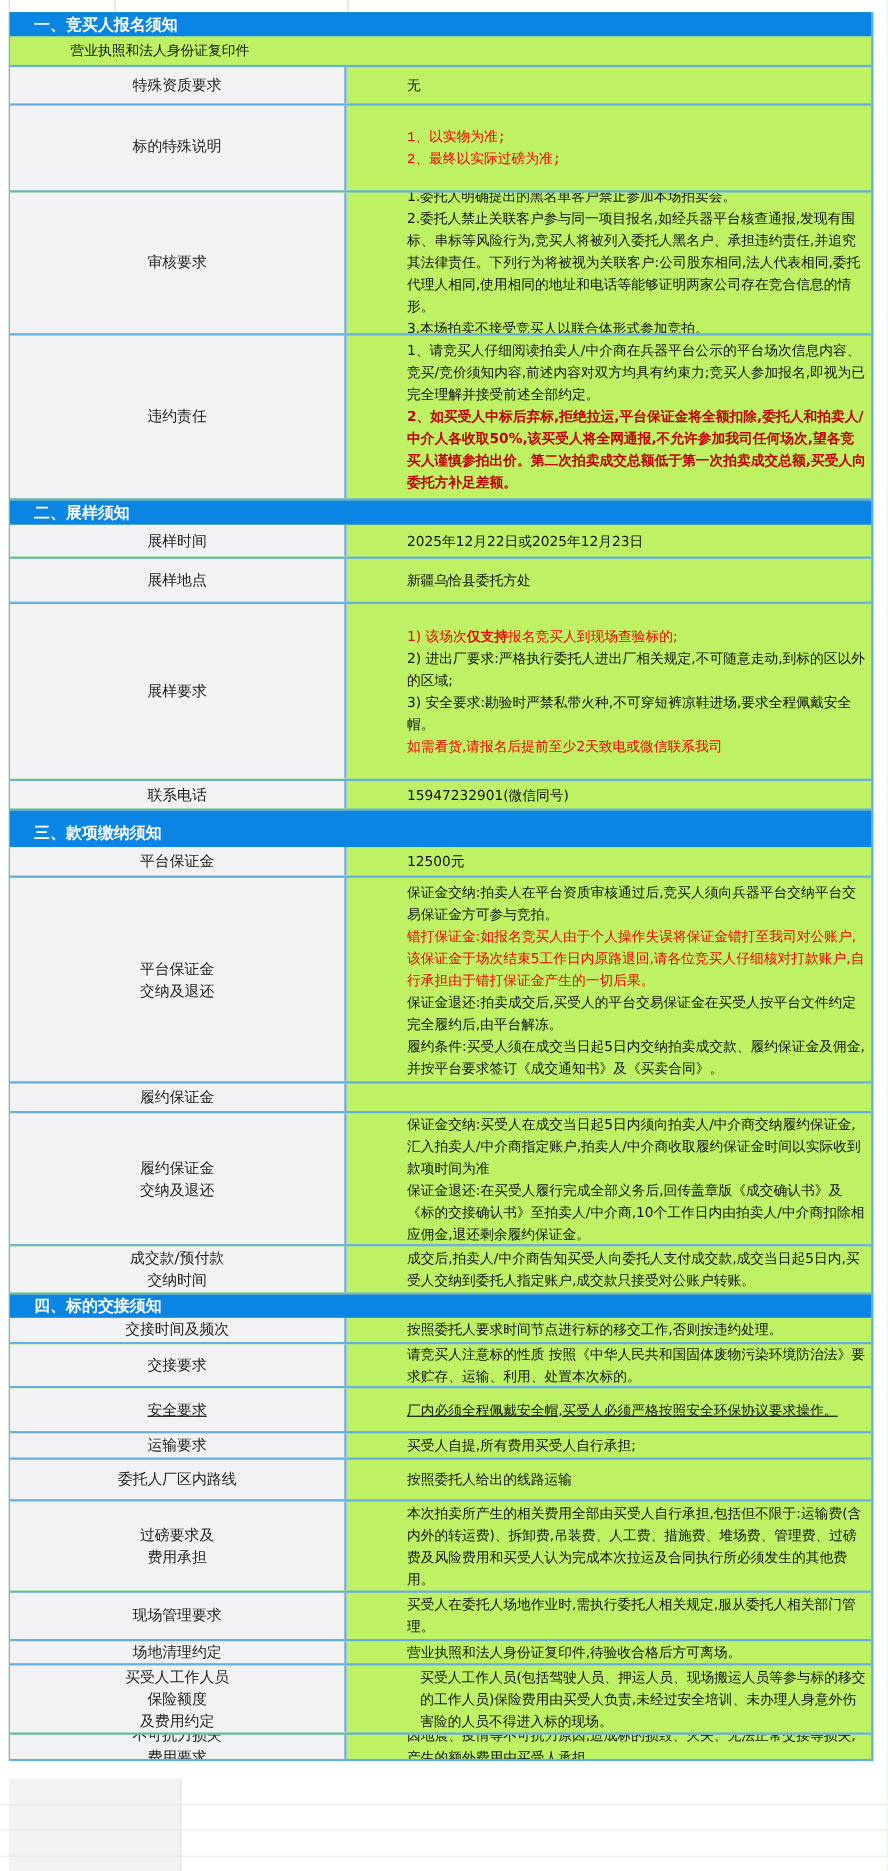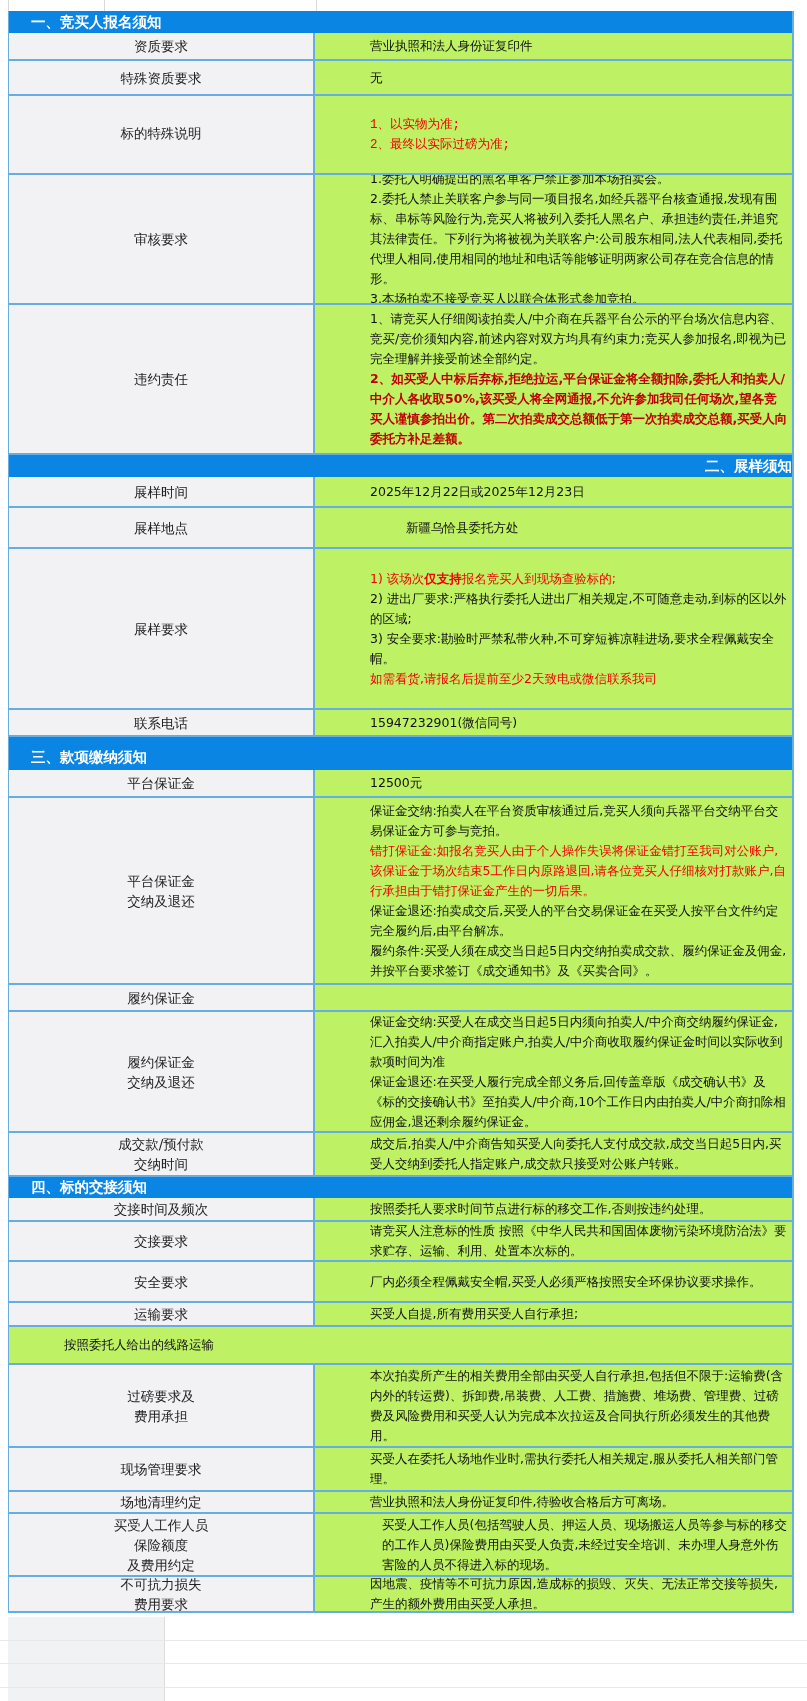--- a/index.html
+++ b/index.html
@@ -47,21 +47,20 @@
 
 <div class="vline" style="left:8px;top:0;height:11px;"></div>
 <div class="vline" style="left:104px;top:0;height:11px;"></div>
 <div class="vline" style="left:316px;top:0;height:11px;"></div>
 
 <div id="table">
     <div class="sec" style="height: 22px;">
       <span>一、竞买人报名须知</span>
     </div>
     <div class="row" style="height: 28px;">
-      <div class="lbl">资质要求</div>
       <div class="cell">
         <div class="para"><span class="run">营业执照和法人身份证复印件</span></div>
       </div>
     </div>
     <div class="row" style="height: 35px;">
       <div class="lbl">特殊资质要求</div>
       <div class="cell">
         <div class="para"><span class="run">无</span></div>
       </div>
     </div>
@@ -80,30 +79,30 @@
         <div class="para"><span class="run">3.本场拍卖不接受竞买人以联合体形式参加竞拍。</span></div>
       </div>
     </div>
     <div class="row" style="height: 150px;">
       <div class="lbl">违约责任</div>
       <div class="cell">
         <div class="para"><span class="run">1、请竞买人仔细阅读拍卖人/中介商在兵器平台公示的平台场次信息内容、竞买/竞价须知内容,前述内容对双方均具有约束力;竞买人参加报名,即视为已完全理解并接受前述全部约定。</span></div>
         <div class="para"><span class="run darkred b">2、如买受人中标后弃标,拒绝拉运,平台保证金将全额扣除,委托人和拍卖人/中介人各收取50%,该买受人将全网通报,不允许参加我司任何场次,望各竞买人谨慎参拍出价。第二次拍卖成交总额低于第一次拍卖成交总额,买受人向委托方补足差额。</span></div>
       </div>
     </div>
-    <div class="sec" style="height: 22px; justify-content: flex-end;">
+    <div class="sec" style="height: 22px;">
       <span>二、展样须知</span>
     </div>
     <div class="row" style="height: 31px;">
       <div class="lbl">展样时间</div>
       <div class="cell">
         <div class="para"><span class="run">2025年12月22日或2025年12月23日</span></div>
       </div>
     </div>
-    <div class="row" style="height: 41px; gap: 36px;">
+    <div class="row" style="height: 41px;">
       <div class="lbl">展样地点</div>
       <div class="cell">
         <div class="para"><span class="run">新疆乌恰县委托方处</span></div>
       </div>
     </div>
     <div class="row" style="height: 161px;">
       <div class="lbl">展样要求</div>
       <div class="cell">
         <div class="para"><span class="run red">1) 该场次</span><span class="run red b">仅支持</span><span class="run red">报名竞买人到现场查验标的;</span></div>
         <div class="para"><span class="run">2) 进出厂要求:严格执行委托人进出厂相关规定,不可随意走动,到标的区以外的区域;</span></div>
@@ -162,33 +161,34 @@
       <div class="cell">
         <div class="para"><span class="run">按照委托人要求时间节点进行标的移交工作,否则按违约处理。</span></div>
       </div>
     </div>
     <div class="row" style="height: 40px;">
       <div class="lbl">交接要求</div>
       <div class="cell">
         <div class="para"><span class="run">请竞买人注意标的性质 按照《中华人民共和国固体废物污染环境防治法》要求贮存、运输、利用、处置本次标的。</span></div>
       </div>
     </div>
-    <div class="row" style="height: 41px;">
+    <div class="row" style="height: 41px; text-decoration: underline;">
       <div class="lbl">安全要求</div>
       <div class="cell">
         <div class="para"><span class="run">厂内必须全程佩戴安全帽,买受人必须严格按照安全环保协议要求操作。</span></div>
       </div>
     </div>
     <div class="row" style="height: 24px;">
       <div class="lbl">运输要求</div>
       <div class="cell">
         <div class="para"><span class="run">买受人自提,所有费用买受人自行承担;</span></div>
       </div>
     </div>
     <div class="row" style="height: 38px;">
+      <div class="lbl">委托人厂区内路线</div>
       <div class="cell">
         <div class="para"><span class="run">按照委托人给出的线路运输</span></div>
       </div>
     </div>
     <div class="row" style="height: 83px;">
       <div class="lbl">过磅要求及
 费用承担</div>
       <div class="cell">
         <div class="para"><span class="run">本次拍卖所产生的相关费用全部由买受人自行承担,包括但不限于:运输费(含内外的转运费)、拆卸费,吊装费、人工费、措施费、堆场费、管理费、过磅费及风险费用和买受人认为完成本次拉运及合同执行所必须发生的其他费用。</span></div>
       </div>
@@ -206,21 +206,21 @@
       </div>
     </div>
     <div class="row" style="height: 63px; gap: 12px;">
       <div class="lbl">买受人工作人员
 保险额度
 及费用约定</div>
       <div class="cell">
         <div class="para"><span class="run">买受人工作人员(包括驾驶人员、押运人员、现场搬运人员等参与标的移交的工作人员)保险费用由买受人负责,未经过安全培训、未办理人身意外伤害险的人员不得进入标的现场。</span></div>
       </div>
     </div>
-    <div class="row" style="height: 36px;">
+    <div class="row" style="height: 24px;">
       <div class="lbl">不可抗力损失
 费用要求</div>
       <div class="cell">
         <div class="para"><span class="run">因地震、疫情等不可抗力原因,造成标的损毁、灭失、无法正常交接等损失,产生的额外费用由买受人承担。</span></div>
       </div>
     </div>
   </div>
 
 <div id="empty-left"></div>
 <div id="empty-vline" class="vline" style="left:164px;top:1617px;height:84px;"></div>

